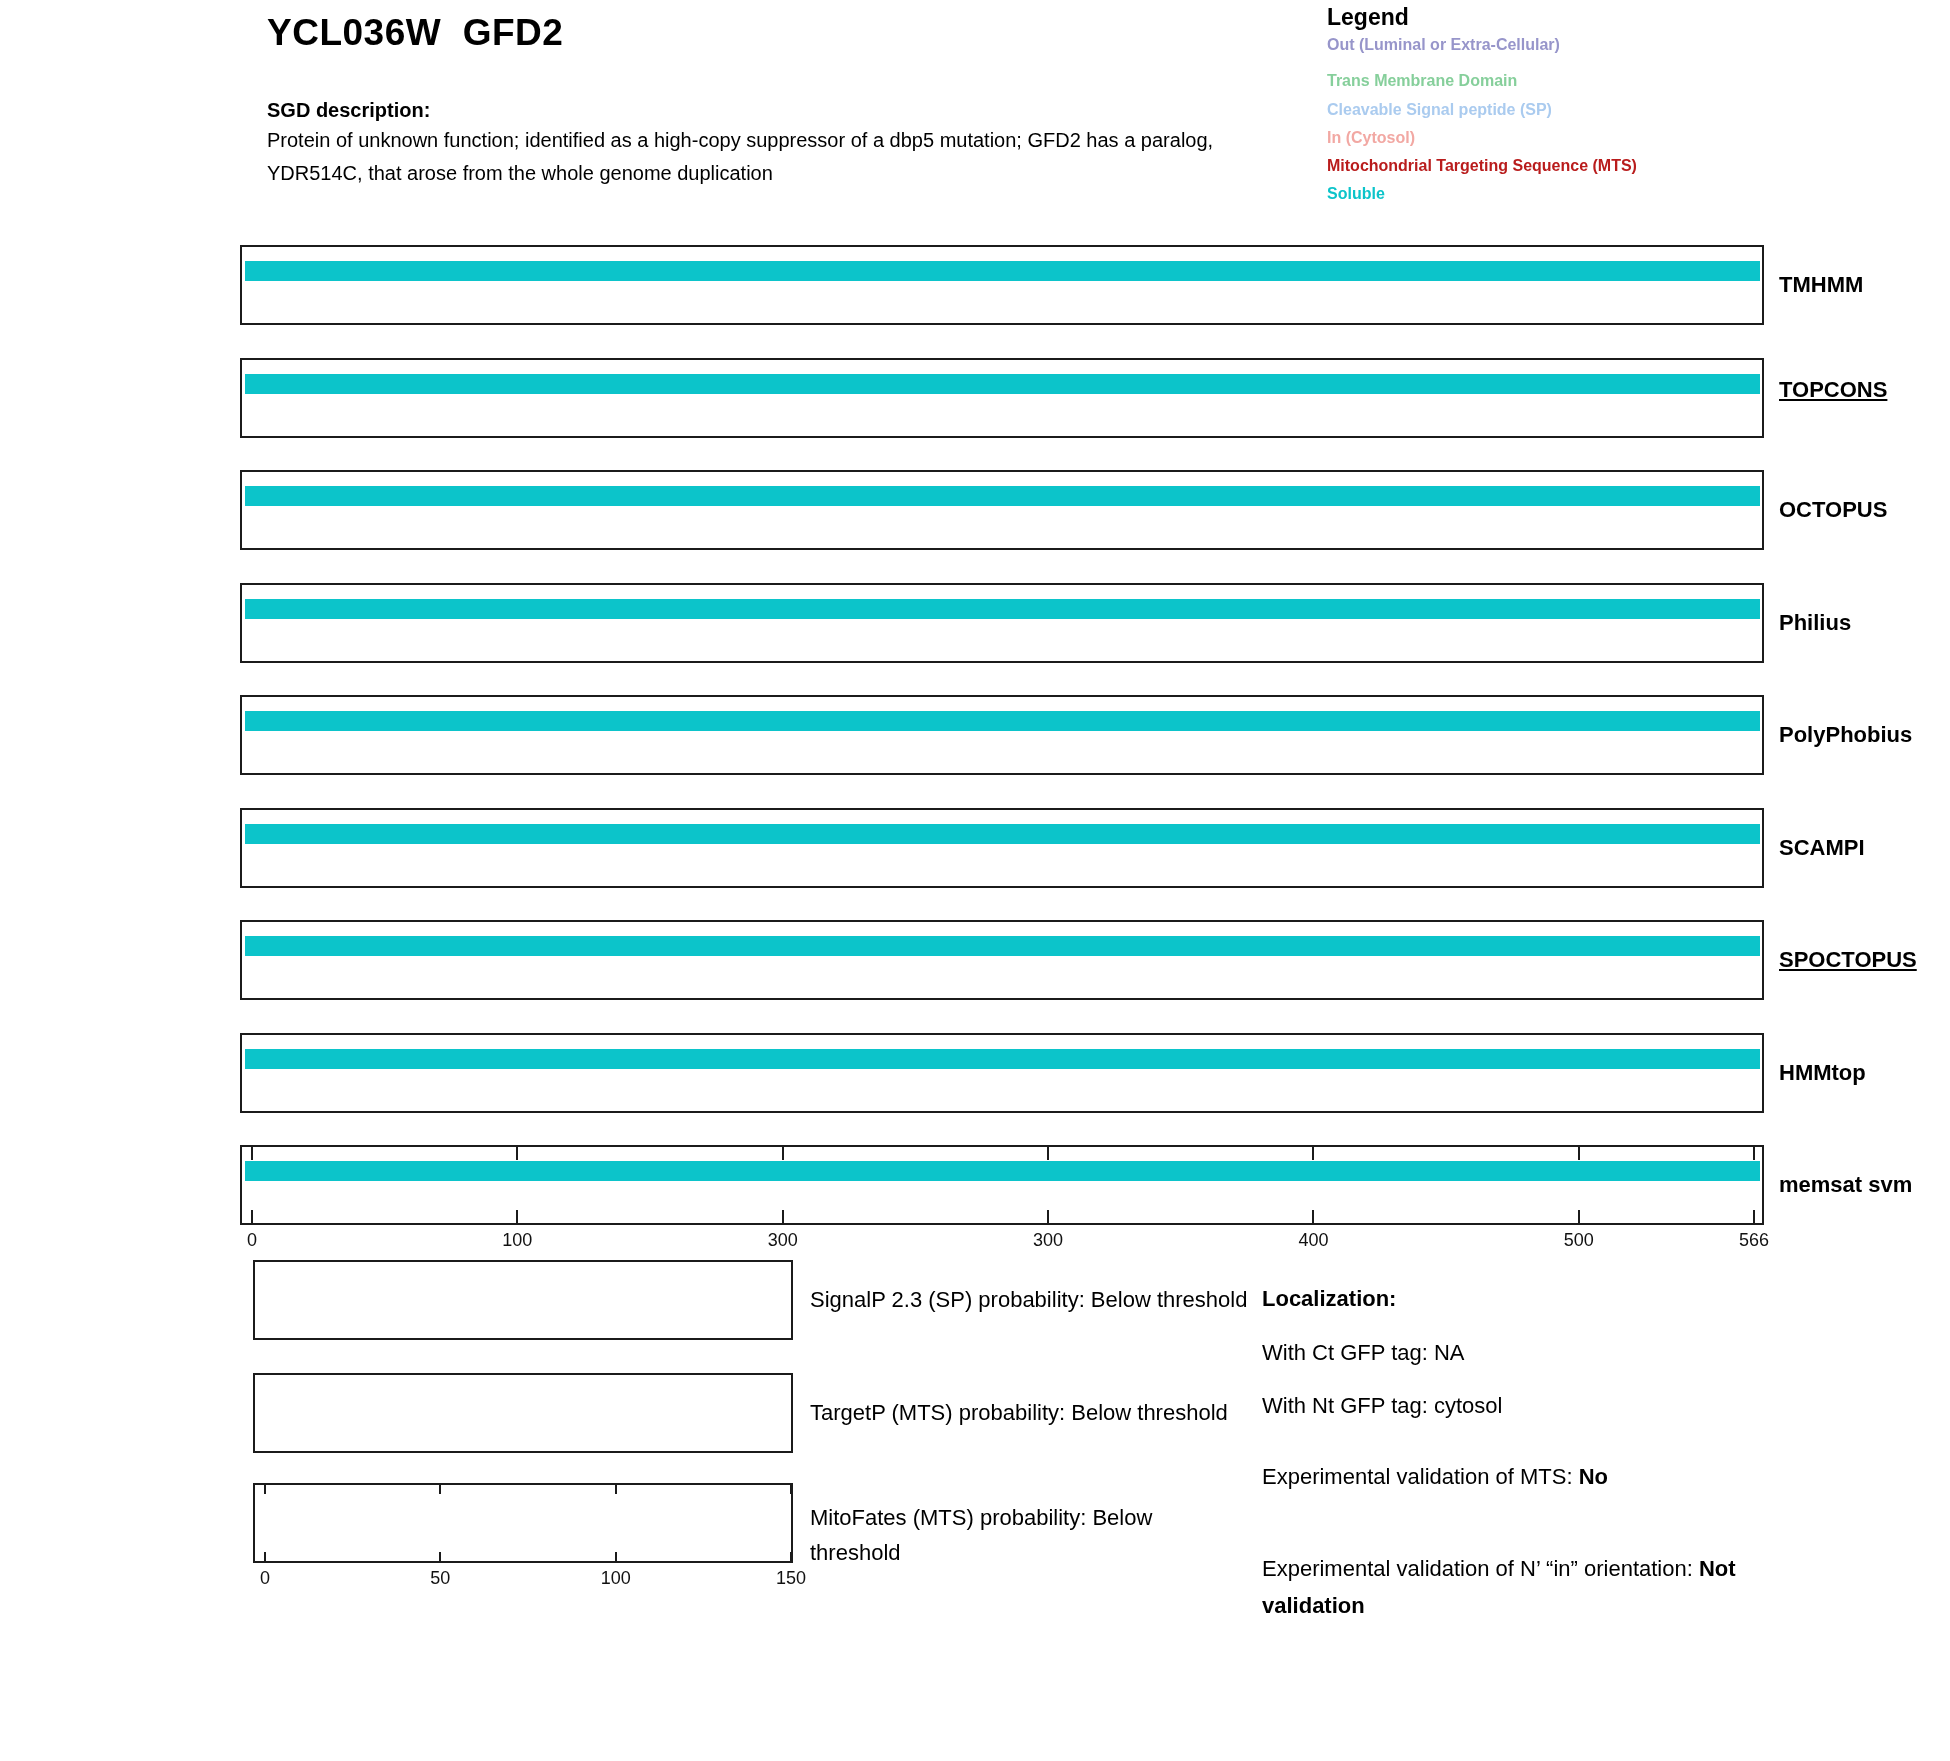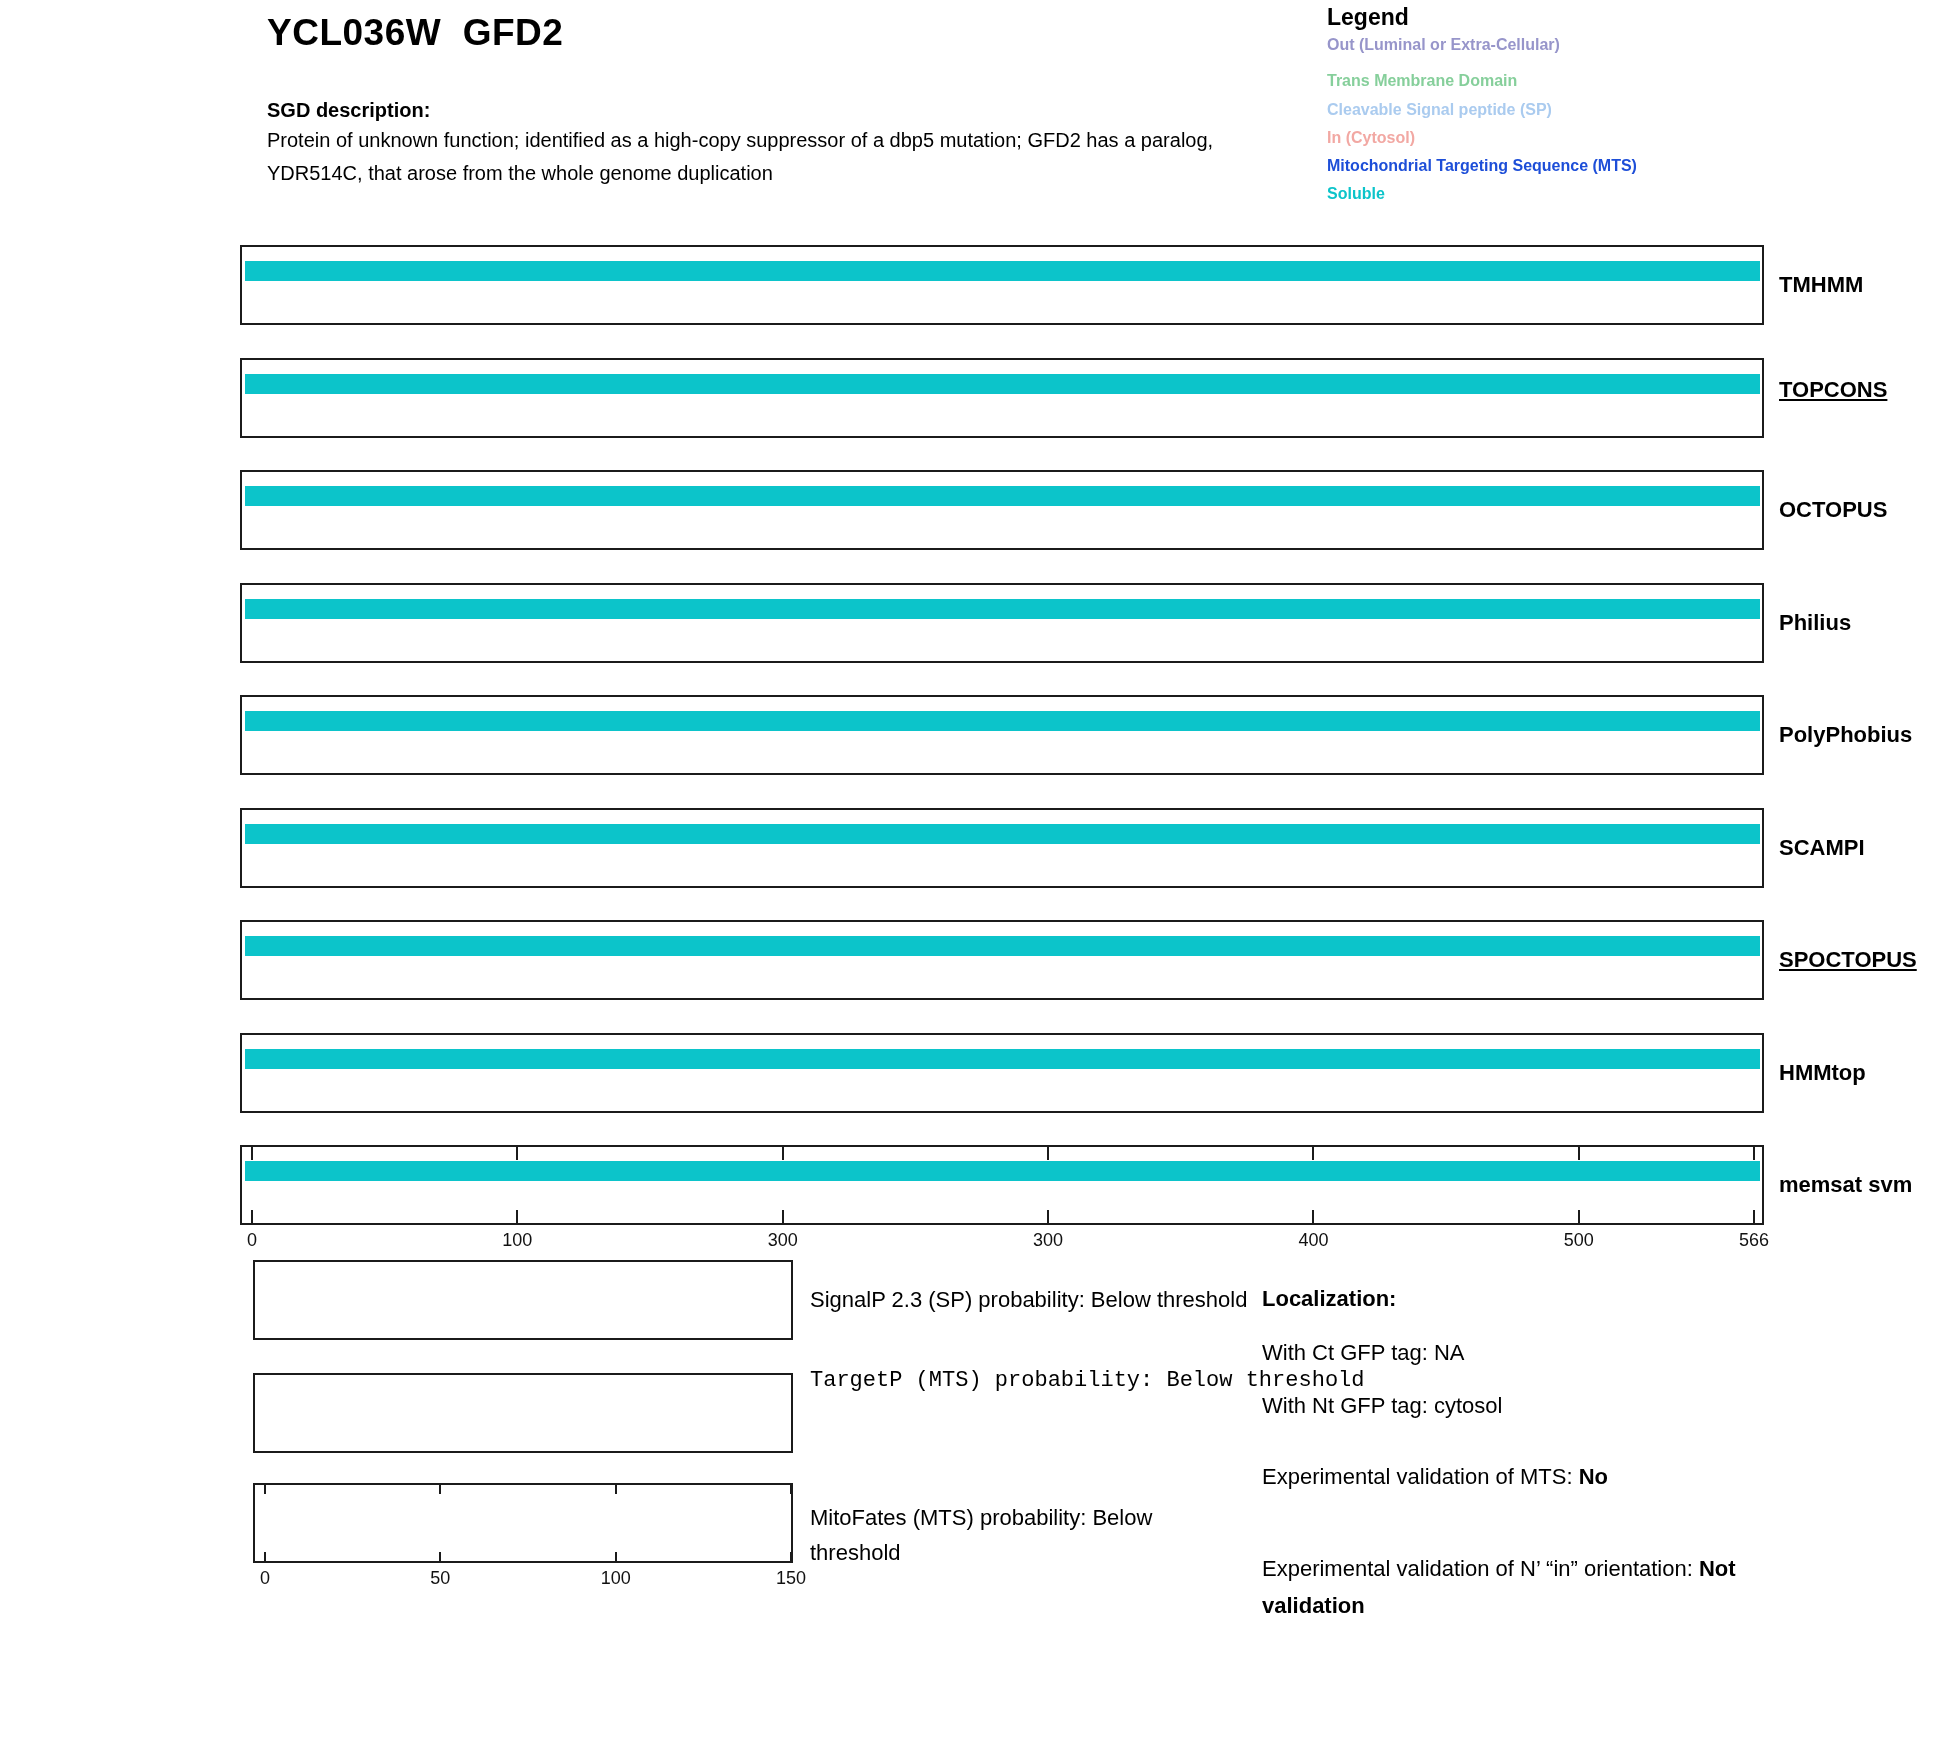--- a/index.html
+++ b/index.html
@@ -60,21 +60,21 @@
 <div class="abs sgd-desc">Protein of unknown function; identified as a high-copy suppressor of a dbp5 mutation; GFD2 has a paralog,
 YDR514C, that arose from the whole genome duplication</div>
 
 <div class="abs legend">
   <div class="legend-title">Legend</div>
   <div>
       <div class="legend-item" style="color: rgb(151, 149, 202);">Out (Luminal or Extra-Cellular)</div>
       <div class="legend-item" style="color: rgb(134, 207, 155); margin-top: 8px;">Trans Membrane Domain</div>
       <div class="legend-item" style="color: rgb(170, 203, 239);">Cleavable Signal peptide (SP)</div>
       <div class="legend-item" style="color: rgb(242, 168, 163);">In (Cytosol)</div>
-      <div class="legend-item" style="color: #1d4ed8;">Mitochondrial Targeting Sequence (MTS)</div>
+      <div class="legend-item" style="color: #b91c1c;">Mitochondrial Targeting Sequence (MTS)</div>
       <div class="legend-item" style="color: rgb(12, 196, 202);">Soluble</div>
     </div>
 </div>
 
 <div>
     <div class="abs track-box" style="top: 245px;"></div>
     <div class="abs track-bar" style="top: 261px; background: rgb(12, 196, 202);"></div>
     <div class="abs track-label" style="top: 245px;">TMHMM</div>
     <div class="abs track-box" style="top: 358px;"></div>
     <div class="abs track-bar" style="top: 374px; background: rgb(12, 196, 202);"></div>
@@ -135,20 +135,20 @@
     <div class="abs axis-num" style="left: 440.333px; top: 1568px;">50</div>
     <div class="abs tick" style="left: 614.667px; top: 1485px; height: 9px;"></div>
     <div class="abs tick" style="left: 614.667px; top: 1552px; height: 9px;"></div>
     <div class="abs axis-num" style="left: 615.667px; top: 1568px;">100</div>
     <div class="abs tick" style="left: 790px; top: 1485px; height: 9px;"></div>
     <div class="abs tick" style="left: 790px; top: 1552px; height: 9px;"></div>
     <div class="abs axis-num" style="left: 791px; top: 1568px;">150</div>
   </div>
 
 <div class="abs panel-label" style="top:1287px;">SignalP 2.3 (SP) probability: Below threshold</div>
-<div class="abs panel-label" style="top:1368px;font-family:Liberation Mono, monospace;">TargetP (MTS) probability: Below threshold</div>
+<div class="abs panel-label" style="top:1400px;">TargetP (MTS) probability: Below threshold</div>
 <div class="abs panel-label wrap" style="top:1500px;">MitoFates (MTS) probability: Below threshold</div>
 
 <div class="abs loc b" style="top:1286px;">Localization:</div>
 <div class="abs loc" style="top:1340px;">With Ct GFP tag: NA</div>
 <div class="abs loc" style="top:1393px;">With Nt GFP tag: cytosol</div>
 <div class="abs loc" style="top:1464px;"><span>Experimental validation of MTS: </span><span class="bold">No</span></div>
 <div class="abs loc wide" style="top:1550px;"><span>Experimental validation of N’ “in” orientation: </span><span class="bold">Not validation</span></div>
 
 </body></html>

